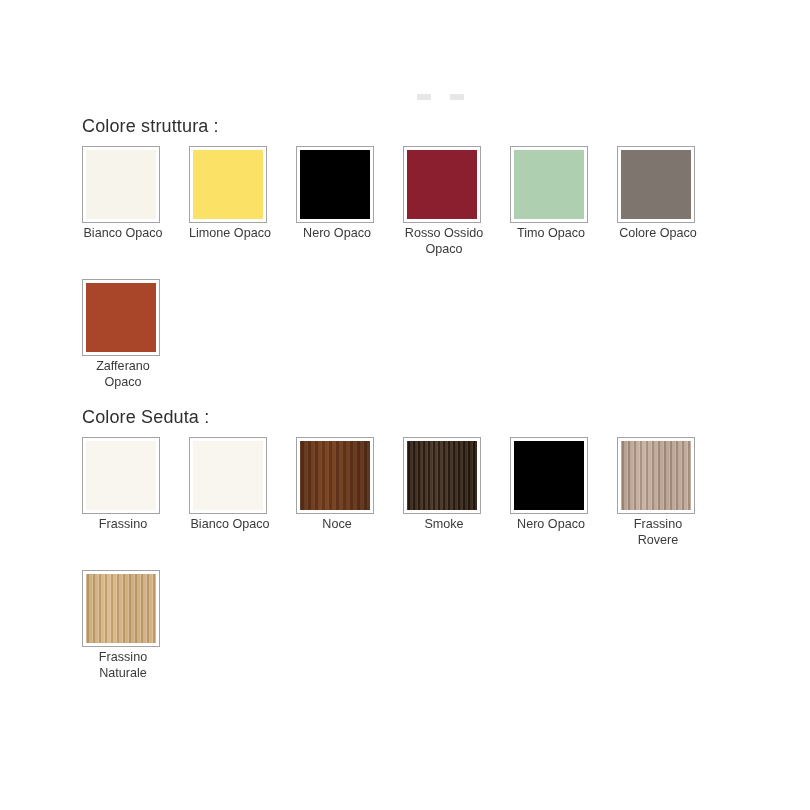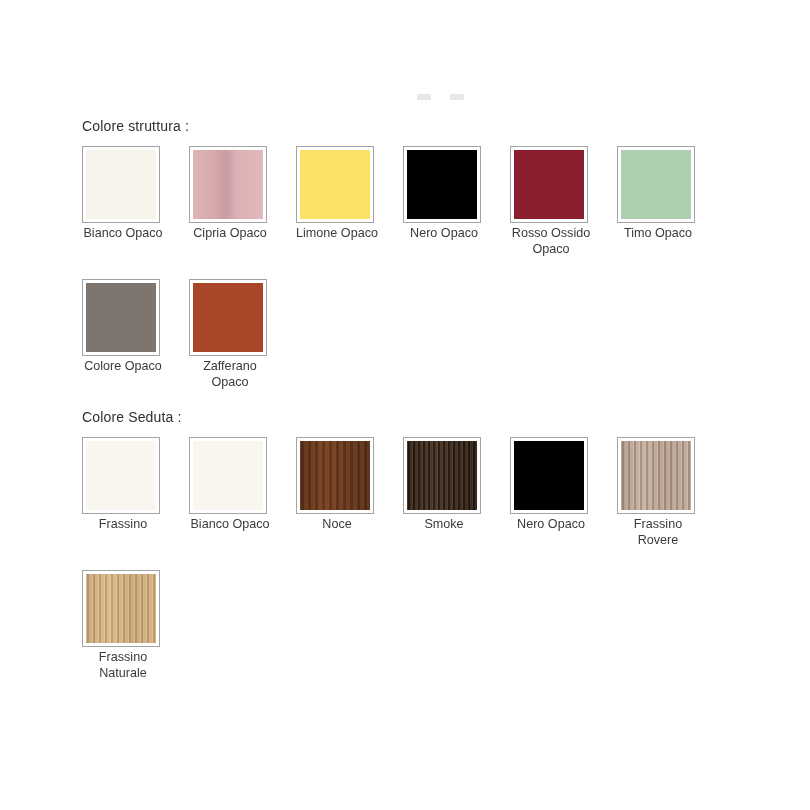--- a/index.html
+++ b/index.html
@@ -44,21 +44,21 @@
 
   .section {
     position: absolute;
     left: 82px;
     width: 700px;
   }
   .section.struttura { top: 116px; }
   .section.seduta    { top: 407px; }
 
   .section-title {
-    font-size: 14px;
+    font-size: 18px;
     font-weight: 400;
     color: #2f2f2f;
     letter-spacing: 0.15px;
     margin: 0 0 10px 0;
     line-height: 20px;
     white-space: pre;
   }
 
   .swatch-grid {
     display: flex;
@@ -172,26 +172,20 @@
     <h2 class="section-title">Colore struttura :</h2>
     <div class="swatch-grid">
         <div class="swatch-cell">
           <div class="swatch-frame">
             <div class="swatch-fill f-bianco-opaco"></div>
           </div>
           <div class="swatch-label">Bianco Opaco</div>
         </div>
         <div class="swatch-cell">
           <div class="swatch-frame">
-            <div class="swatch-fill f-cipria"></div>
-          </div>
-          <div class="swatch-label">Cipria Opaco</div>
-        </div>
-        <div class="swatch-cell">
-          <div class="swatch-frame">
             <div class="swatch-fill f-limone"></div>
           </div>
           <div class="swatch-label">Limone Opaco</div>
         </div>
         <div class="swatch-cell">
           <div class="swatch-frame">
             <div class="swatch-fill f-nero-opaco"></div>
           </div>
           <div class="swatch-label">Nero Opaco</div>
         </div>

